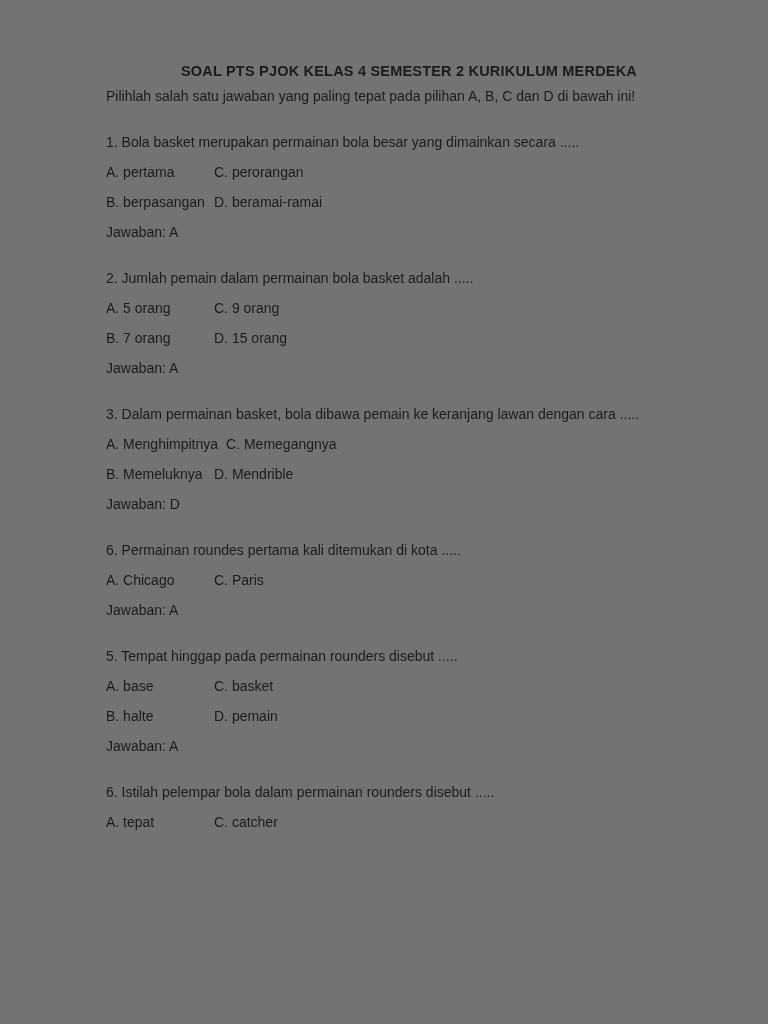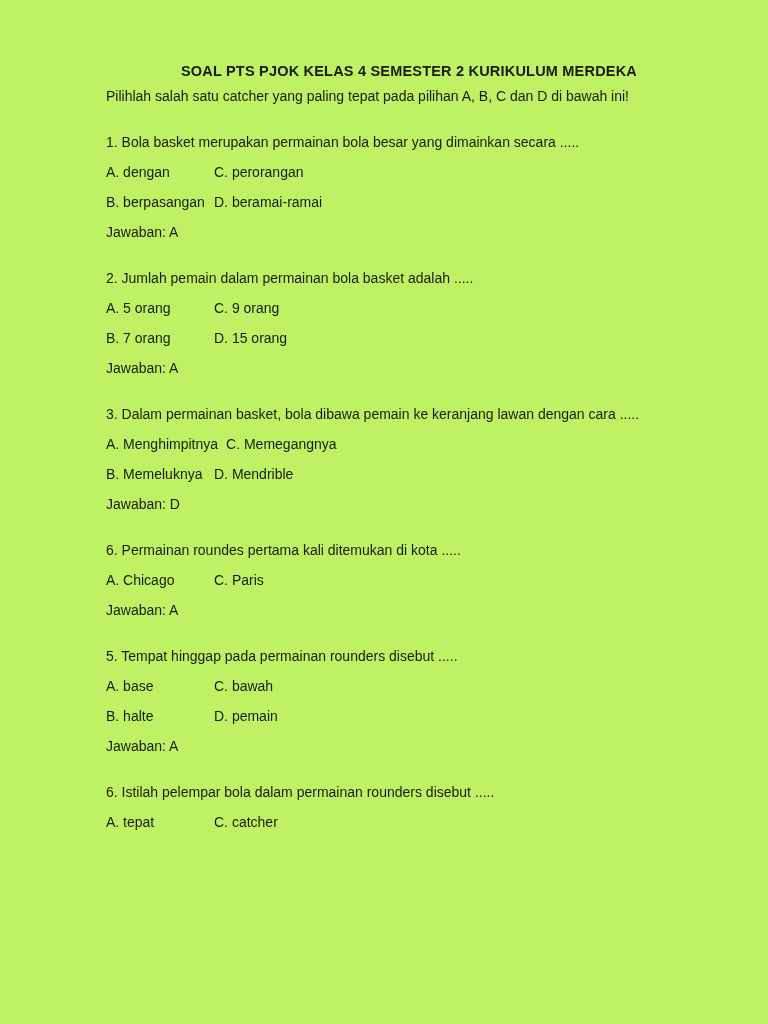--- a/index.html
+++ b/index.html
@@ -13,21 +13,21 @@
     overflow: hidden;
     font-family: "Liberation Sans", sans-serif;
     font-size: 14px;
     color: #1b1b1b;
   }
   .page {
     box-sizing: border-box;
     width: 768px;
     height: 1024px;
     padding: 61px 56px 16px 106px;
-    background: #bef264;
+    background: #737373;
   }
   .doc-title {
     text-align: center;
     font-weight: bold;
     font-size: 14.5px;
     line-height: 20px;
     letter-spacing: 0.2px;
     white-space: nowrap;
   }
   .intro {
@@ -49,27 +49,27 @@
     min-width: 100px;
     padding-right: 8px;
   }
 </style>
 </head>
 <body>
 
 <div class="page">
   <div class="doc-title">SOAL PTS PJOK KELAS 4 SEMESTER 2 KURIKULUM MERDEKA</div>
 
-  <p class="line intro">Pilihlah salah satu catcher yang paling tepat pada pilihan A, B, C dan D di bawah ini!</p>
+  <p class="line intro">Pilihlah salah satu jawaban yang paling tepat pada pilihan A, B, C dan D di bawah ini!</p>
 
   <div id="questions">
       <div class="question-block">
     <p class="line question-text">1. Bola basket merupakan permainan bola besar yang dimainkan secara .....</p>
     <p class="line option-row">
-      <span class="opt-first">A. dengan</span><span>C. perorangan</span>
+      <span class="opt-first">A. pertama</span><span>C. perorangan</span>
     </p>
     <p class="line option-row">
       <span class="opt-first">B. berpasangan</span><span>D. beramai-ramai</span>
     </p>
     <p class="line answer-text">Jawaban: A</p>
   </div>
       <div class="question-block">
     <p class="line question-text">2. Jumlah pemain dalam permainan bola basket adalah .....</p>
     <p class="line option-row">
       <span class="opt-first">A. 5 orang</span><span>C. 9 orang</span>
@@ -92,21 +92,21 @@
       <div class="question-block">
     <p class="line question-text">6. Permainan roundes pertama kali ditemukan di kota .....</p>
     <p class="line option-row">
       <span class="opt-first">A. Chicago</span><span>C. Paris</span>
     </p>
     <p class="line answer-text">Jawaban: A</p>
   </div>
       <div class="question-block">
     <p class="line question-text">5. Tempat hinggap pada permainan rounders disebut .....</p>
     <p class="line option-row">
-      <span class="opt-first">A. base</span><span>C. bawah</span>
+      <span class="opt-first">A. base</span><span>C. basket</span>
     </p>
     <p class="line option-row">
       <span class="opt-first">B. halte</span><span>D. pemain</span>
     </p>
     <p class="line answer-text">Jawaban: A</p>
   </div>
       <div class="question-block">
     <p class="line question-text">6. Istilah pelempar bola dalam permainan rounders disebut .....</p>
     <p class="line option-row">
       <span class="opt-first">A. tepat</span><span>C. catcher</span>

